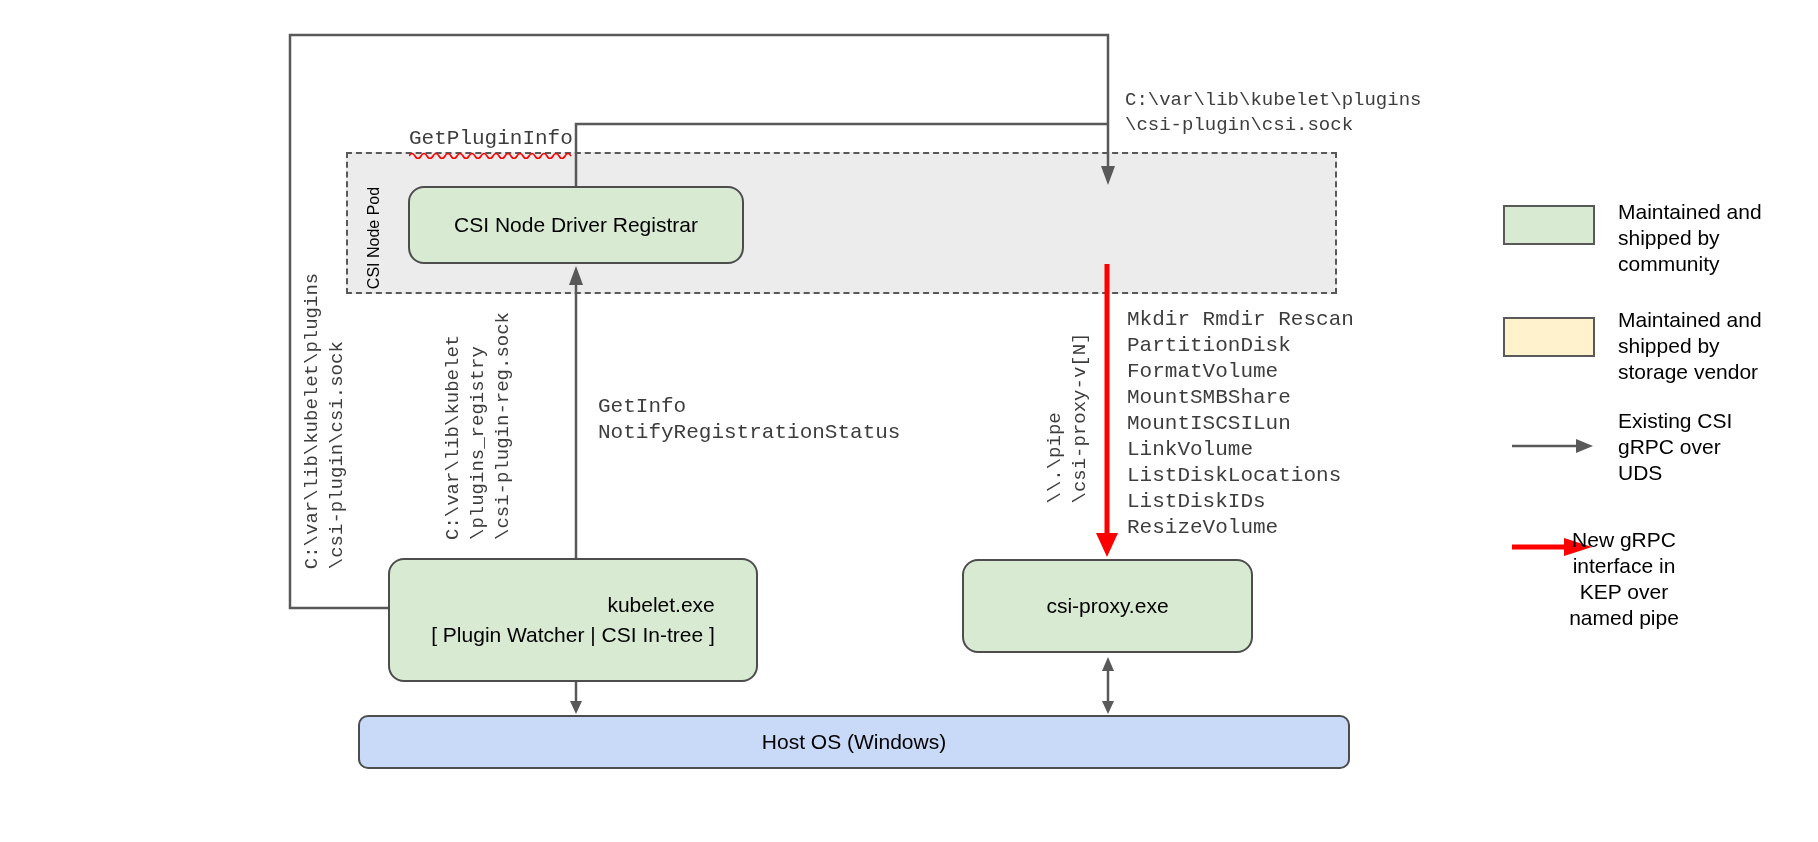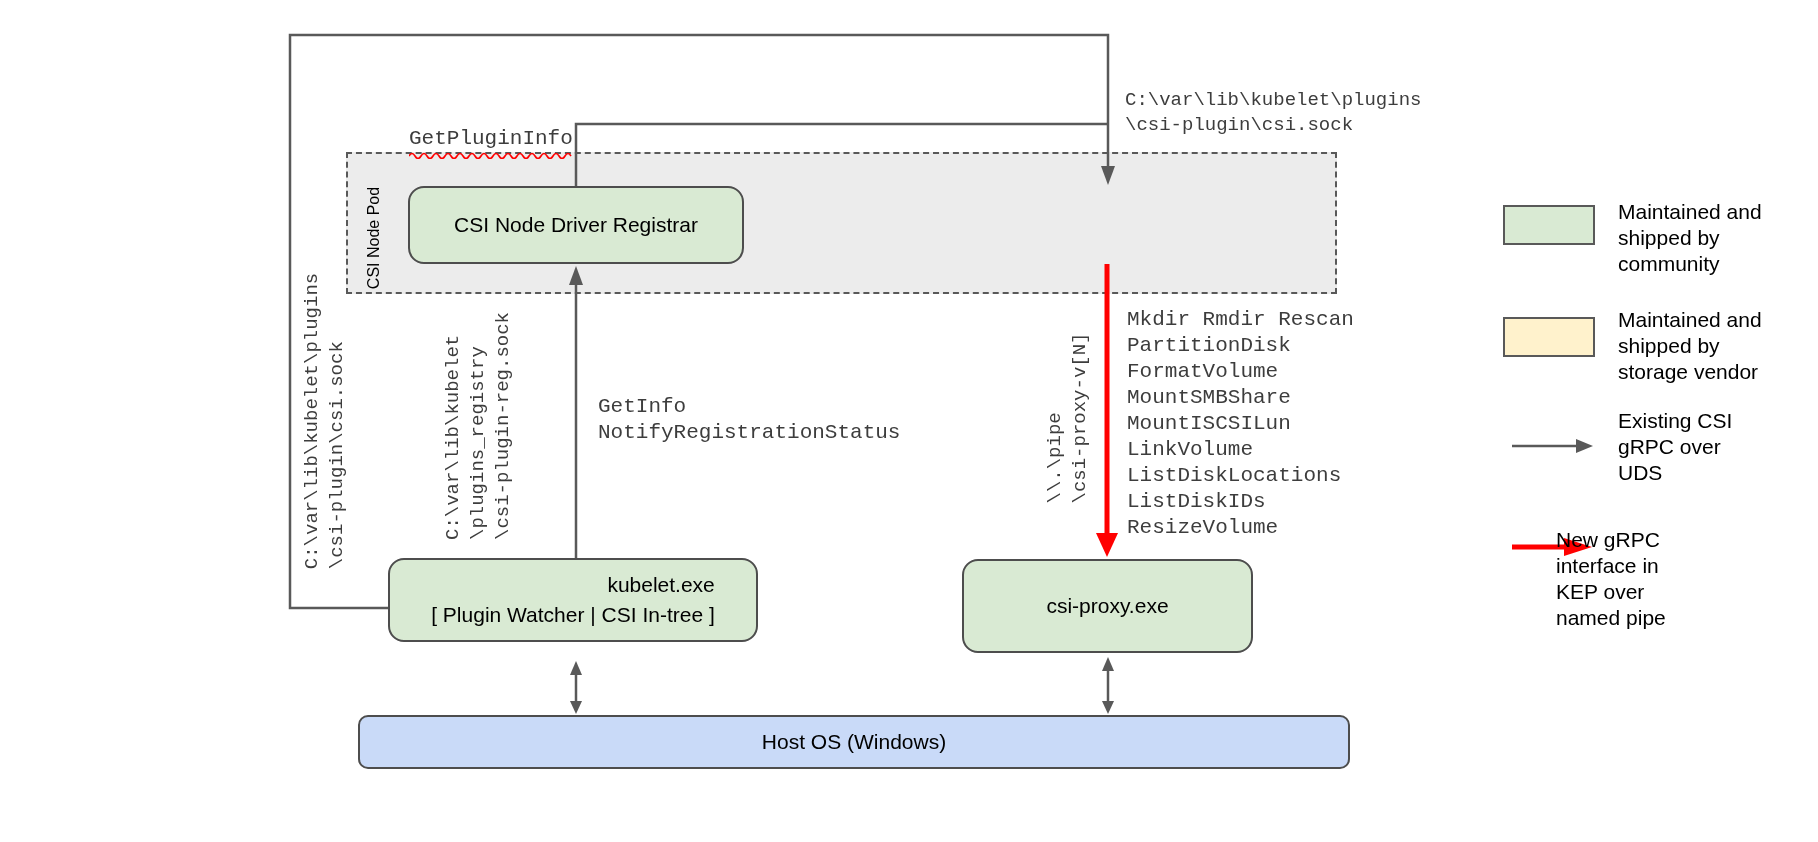--- a/index.html
+++ b/index.html
@@ -61,21 +61,21 @@
     <polygon points="1576,439 1576,453 1593,446" fill="#595959"></polygon>
     <path d="M1512,547 H1566" fill="none" stroke="#ff0000" stroke-width="5"></path>
     <polygon points="1564,538 1564,556 1592,547" fill="#ff0000"></polygon>
   </svg>
 
   <div class="node-box" style="left:408px;top:186px;width:336px;height:78px;background:#d9ead3;">
     <span>CSI Node Driver Registrar</span>
   </div>
 
 
-  <div class="node-box" style="left:388px;top:558px;width:370px;height:84px;background:#d9ead3;">
+  <div class="node-box" style="left:388px;top:558px;width:370px;height:124px;background:#d9ead3;">
     <div>
       <div>kubelet.exe</div>
       <div>[ Plugin Watcher | CSI In-tree ]</div>
     </div>
   </div>
 
   <div class="node-box" style="left:962px;top:559px;width:291px;height:94px;background:#d9ead3;">
     <span>csi-proxy.exe</span>
   </div>
 
@@ -125,19 +125,19 @@
 
     <div class="legend-swatch" style="left:1503px;top:317px;width:92px;height:40px;background:#fff2cc;"></div>
     <div class="abs legend-text" style="left:1618px;top:307px;width:200px;">Maintained and
 shipped by
 storage vendor</div>
 
     <div class="abs legend-text" style="left:1618px;top:408px;width:200px;">Existing CSI
 gRPC over
 UDS</div>
 
-    <div class="abs legend-text" style="left:1556px;top:527px;width:200px;">New gRPC
+    <div class="abs legend-text" style="left:1524px;top:527px;width:200px;text-align:center;">New gRPC
 interface in
 KEP over
 named pipe</div>
   </div>
 
 </div>
 
 </body></html>

